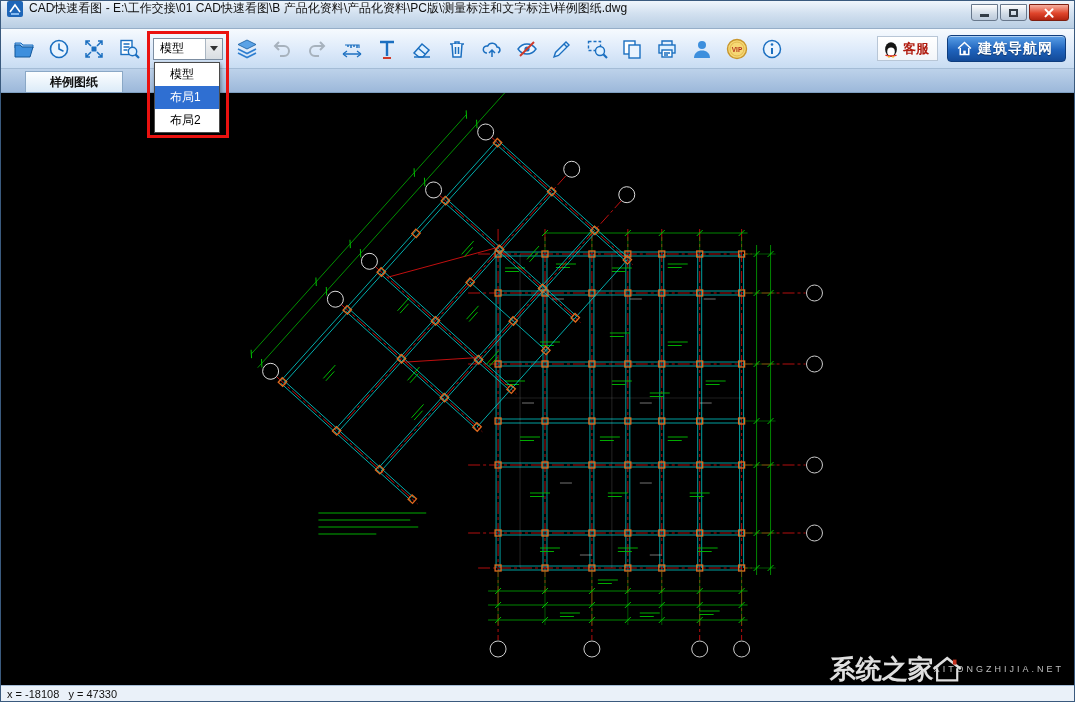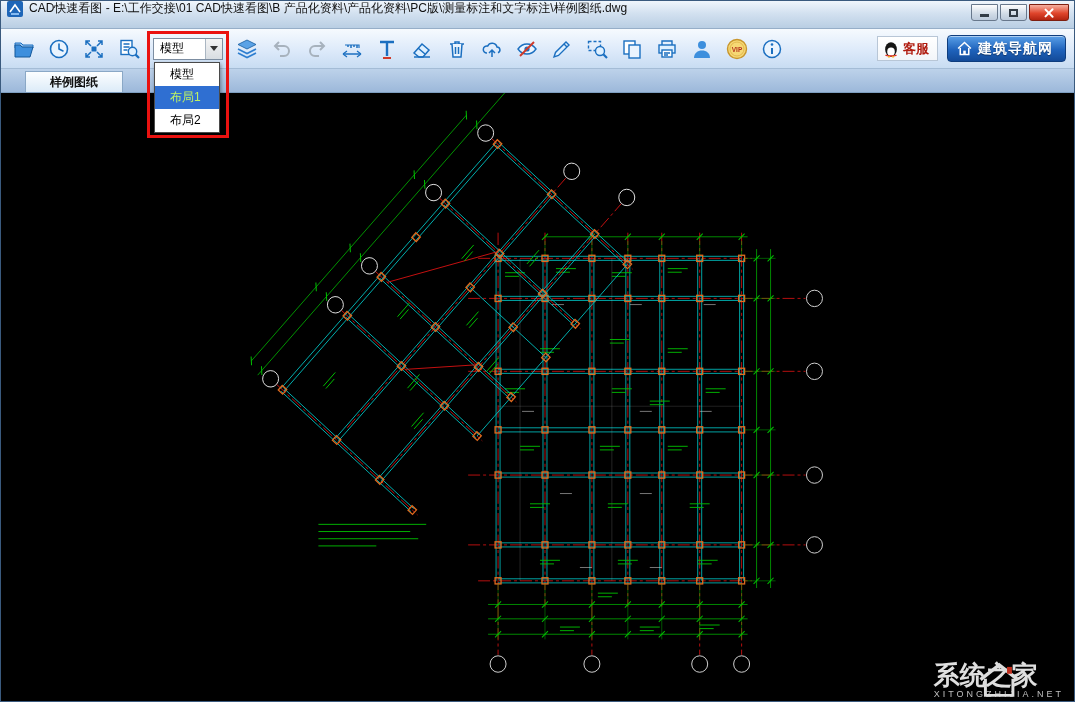--- a/index.html
+++ b/index.html
@@ -37,27 +37,27 @@
   .nav-btn span{font-size:14px;font-weight:bold;color:#fff;letter-spacing:1px;text-shadow:0 1px 1px rgba(0,0,0,.4)}
   
   .tabbar{height:24px;flex:0 0 24px;background:linear-gradient(#bdd2ea,#9cb8da);display:flex;align-items:flex-end;padding-left:24px;border-bottom:1px solid #7e9ec0}
   .tab{height:21px;padding:0 24px;background:linear-gradient(#fcfeff,#dcebf8);border:1px solid #8aa8c6;border-bottom:none;
     font-size:12px;font-weight:bold;color:#111;display:flex;align-items:center;cursor:pointer}
   
   .canvas{flex:1;position:relative;background:#000;overflow:hidden}
   .canvas svg{position:absolute;inset:0;width:100%;height:100%}
   
   .watermark{position:absolute;right:10px;bottom:2px;display:flex;align-items:center;gap:8px;opacity:.92;pointer-events:none}
-  .wm-text{display:flex;flex-direction:column;align-items:flex-start}
+  .wm-text{display:flex;flex-direction:row;align-items:center}
   .wm-title{font-size:26px;font-weight:bold;color:#f2f2f2;line-height:1.05;text-shadow:0 0 2px #000}
   .wm-sub{font-size:9px;letter-spacing:3px;color:#cfcfcf;text-shadow:0 0 2px #000}
   
   .dd-popup{position:absolute;left:153px;top:61px;width:66px;background:#fff;border:1px solid #4a4a4a;z-index:100;box-shadow:1px 2px 4px rgba(0,0,0,.4)}
   .dd-item{height:23px;line-height:23px;padding-left:15px;font-size:12px;color:#000;cursor:pointer}
-  .dd-item.selected{background:#2f6fd2;color:#bef264}
+  .dd-item.selected{background:#2f6fd2;color:#ffffff}
   .redbox{position:absolute;left:146px;top:30px;width:82px;height:107px;border:3px solid #ea1210;z-index:101;pointer-events:none}
   
   .statusbar{height:16px;flex:0 0 16px;background:#eaf1f9;border-top:1px solid #a4bcd6;display:flex;align-items:center;
     padding-left:6px;font-size:11px;color:#111;white-space:pre}
 </style>
 </head>
 <body>
 
 <div class="window">
 
@@ -584,20 +584,23 @@
         <path d="M8 17v17h28V17" fill="none" stroke="#f0f0f0" stroke-width="3"></path>
         <rect x="30" y="5" width="5" height="7" fill="#d23220"></rect>
       </svg>
       <span class="wm-text">
         <span class="wm-title">系统之家</span>
         <span class="wm-sub">XITONGZHIJIA.NET</span>
       </span>
     </div>
   </div>
 
+  <div class="statusbar">
+    <span>x = -18108   y = 47330</span>
+  </div>
 
   <div class="dd-popup">
     <div class="dd-item">模型</div>
     <div class="dd-item selected">布局1</div>
     <div class="dd-item">布局2</div>
   </div>
   <div class="redbox"></div>
 
 </div>
 

